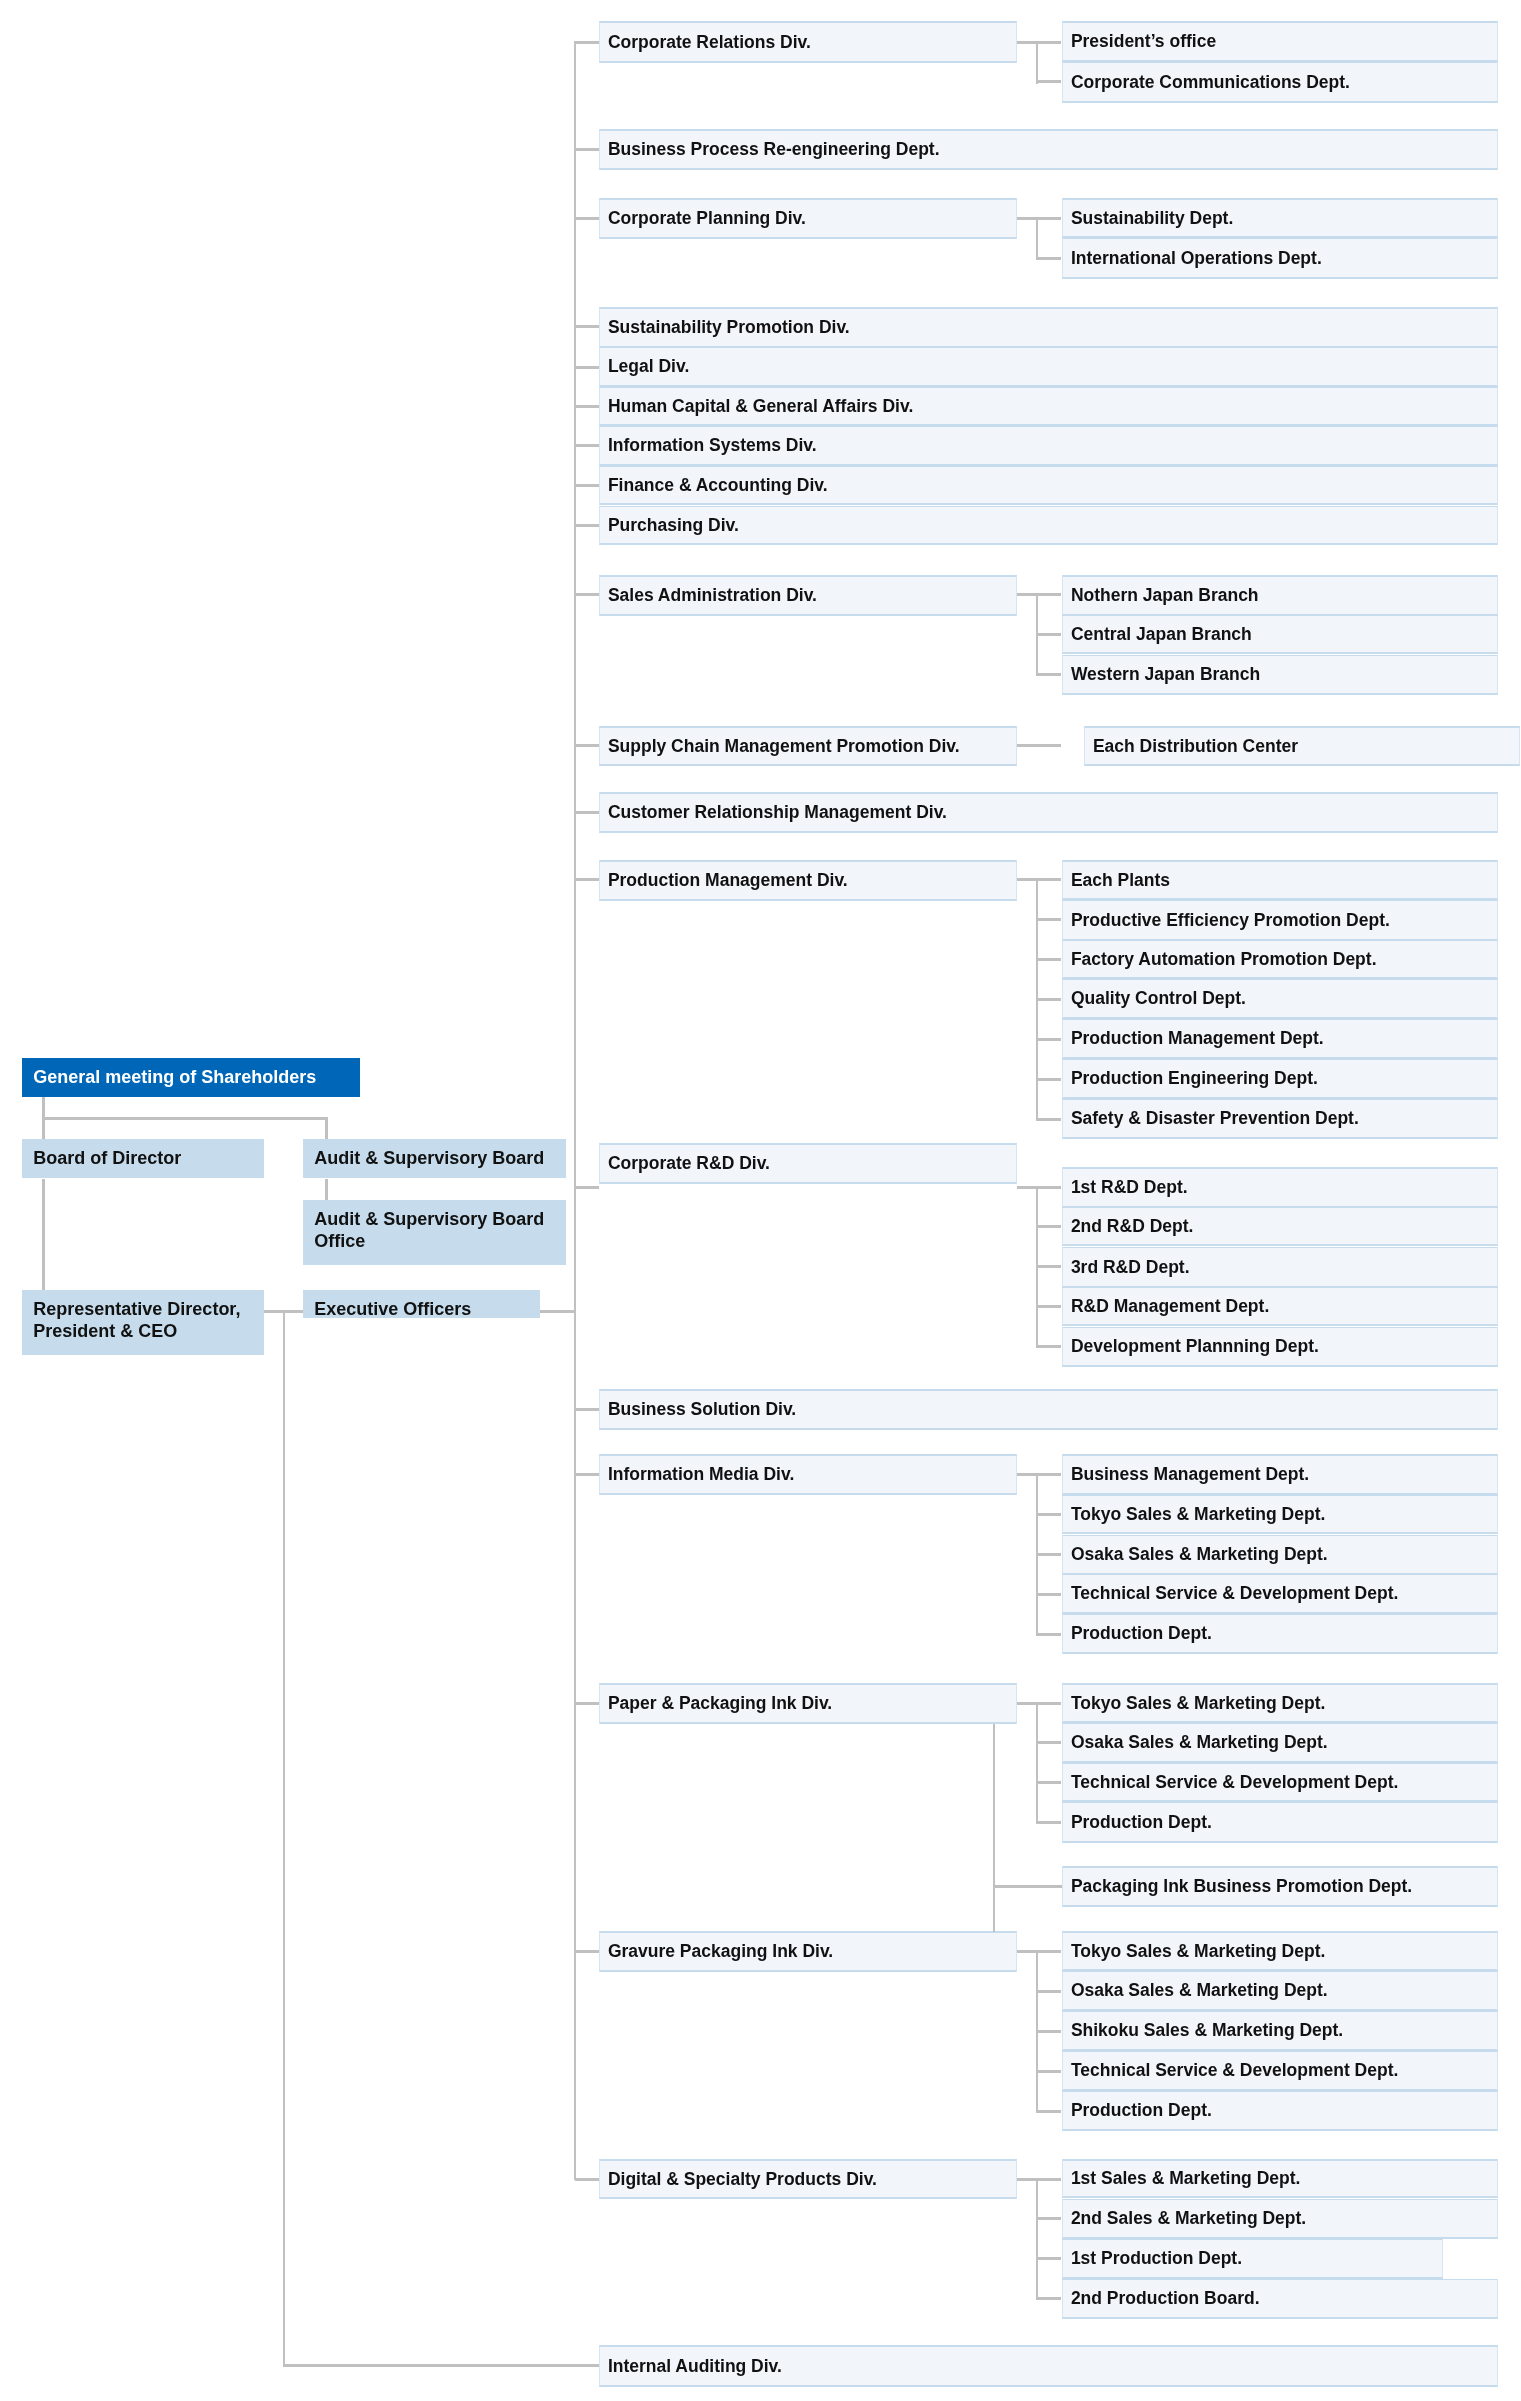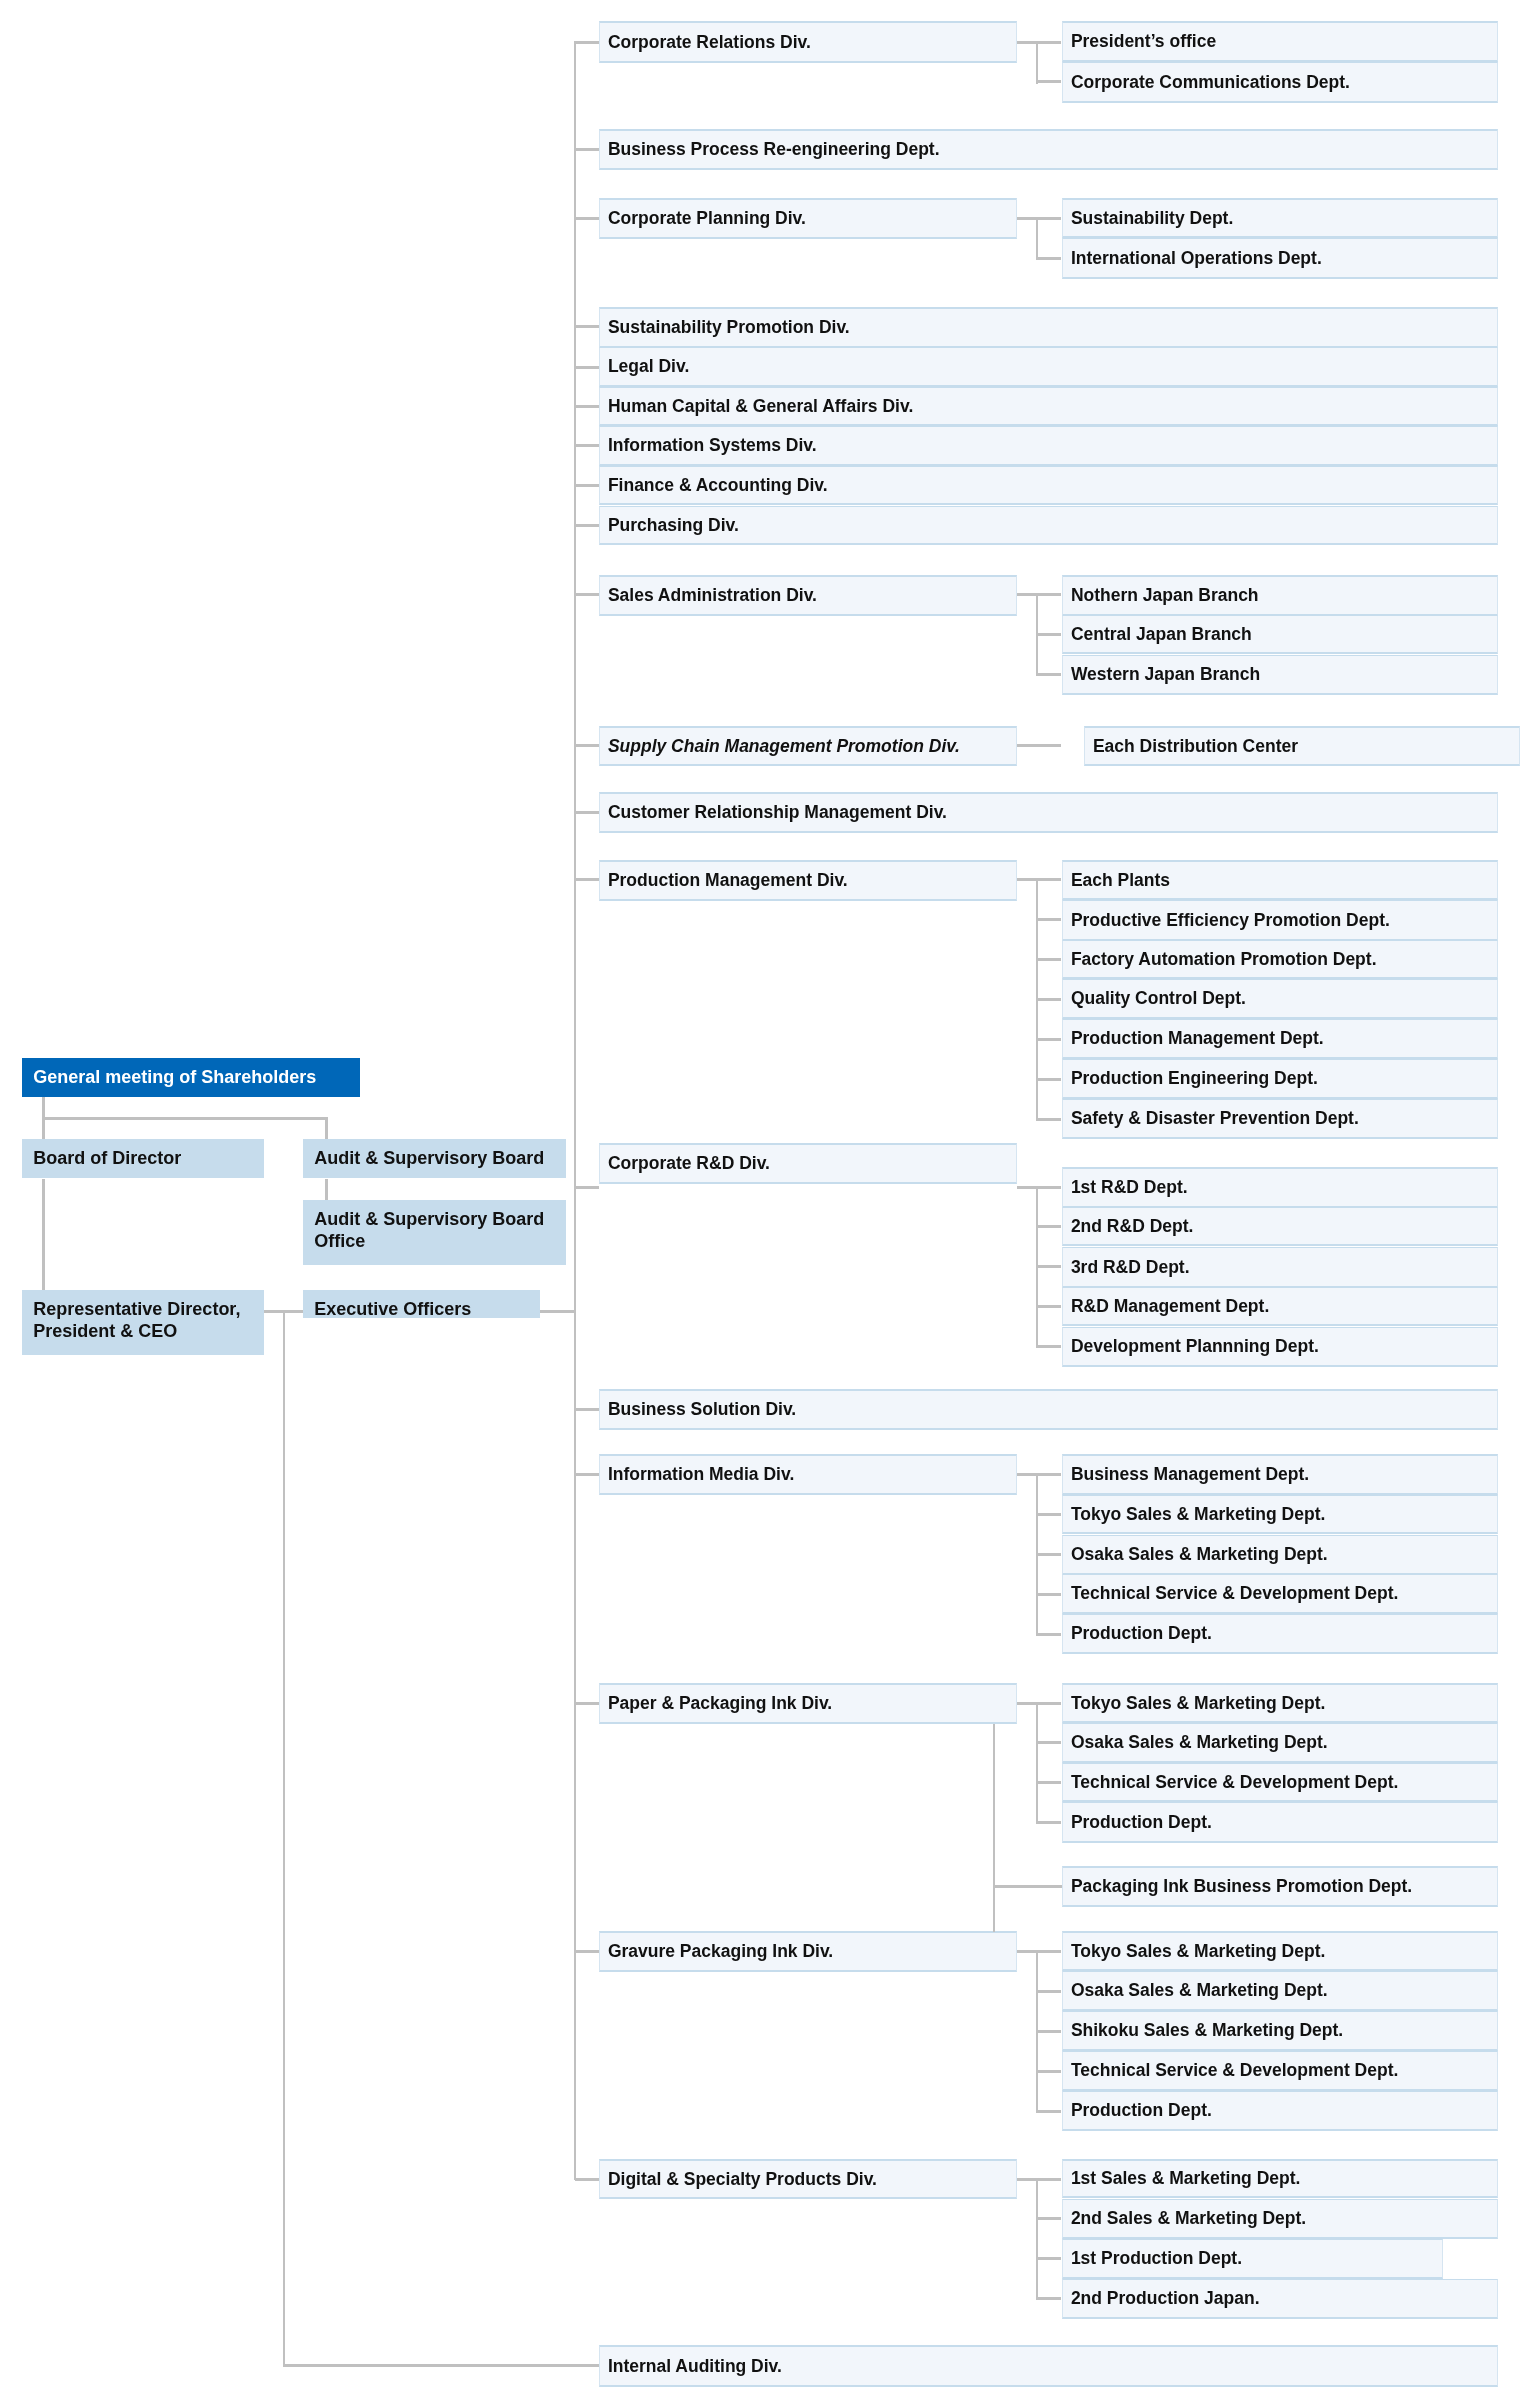--- a/index.html
+++ b/index.html
@@ -78,21 +78,21 @@
     <div class="line" style="left: 575px; top: 524px; width: 23.6px; height: 2.8px;"></div>
     <div class="dbox" style="left: 599px; top: 575px; width: 418px; height: 41px;">Sales Administration Div.</div>
     <div class="line" style="left: 575px; top: 593px; width: 23.6px; height: 2.8px;"></div>
     <div class="line" style="left: 1017px; top: 593px; width: 44px; height: 2.8px;"></div>
     <div class="dbox stack first" style="left: 1062px; top: 575px; width: 436px; height: 41px;">Nothern Japan Branch</div>
     <div class="dbox stack" style="left: 1062px; top: 615px; width: 436px; height: 39px;">Central  Japan Branch</div>
     <div class="dbox stack" style="left: 1062px; top: 655px; width: 436px; height: 40px;">Western Japan Branch</div>
     <div class="line" style="left: 1036px; top: 595px; width: 2.3px; height: 81px;"></div>
     <div class="line" style="left: 1036px; top: 633px; width: 25px; height: 2.8px;"></div>
     <div class="line" style="left: 1036px; top: 673px; width: 25px; height: 2.8px;"></div>
-    <div class="dbox" style="left: 599px; top: 726px; width: 418px; height: 40px; font-style: italic;">Supply Chain Management Promotion Div.</div>
+    <div class="dbox" style="left: 599px; top: 726px; width: 418px; height: 40px;">Supply Chain Management Promotion Div.</div>
     <div class="line" style="left: 575px; top: 744px; width: 23.6px; height: 2.8px;"></div>
     <div class="line" style="left: 1017px; top: 744px; width: 44px; height: 2.8px;"></div>
     <div class="dbox stack first" style="left: 1062px; top: 726px; width: 436px; height: 40px; margin-left: 22px;">Each Distribution Center</div>
     <div class="dbox" style="left: 599px; top: 792px; width: 899px; height: 41px;">Customer Relationship Management Div.</div>
     <div class="line" style="left: 575px; top: 811px; width: 23.6px; height: 2.8px;"></div>
     <div class="dbox" style="left: 599px; top: 860px; width: 418px; height: 41px;">Production Management Div.</div>
     <div class="line" style="left: 575px; top: 878px; width: 23.6px; height: 2.8px;"></div>
     <div class="line" style="left: 1017px; top: 878px; width: 44px; height: 2.8px;"></div>
     <div class="dbox stack first" style="left: 1062px; top: 860px; width: 436px; height: 40px;">Each Plants</div>
     <div class="dbox stack" style="left: 1062px; top: 900px; width: 436px; height: 41px;">Productive Efficiency Promotion Dept.</div>
@@ -159,21 +159,21 @@
     <div class="line" style="left: 1036px; top: 1990px; width: 25px; height: 2.8px;"></div>
     <div class="line" style="left: 1036px; top: 2030px; width: 25px; height: 2.8px;"></div>
     <div class="line" style="left: 1036px; top: 2070px; width: 25px; height: 2.8px;"></div>
     <div class="line" style="left: 1036px; top: 2110px; width: 25px; height: 2.8px;"></div>
     <div class="dbox" style="left: 599px; top: 2159px; width: 418px; height: 40px;">Digital &amp; Specialty Products Div.</div>
     <div class="line" style="left: 575px; top: 2178px; width: 23.6px; height: 2.8px;"></div>
     <div class="line" style="left: 1017px; top: 2178px; width: 44px; height: 2.8px;"></div>
     <div class="dbox stack first" style="left: 1062px; top: 2159px; width: 436px; height: 39px;">1st Sales &amp; Marketing Dept.</div>
     <div class="dbox stack" style="left: 1062px; top: 2199px; width: 436px; height: 40px;">2nd Sales &amp; Marketing Dept.</div>
     <div class="dbox stack" style="left: 1062px; top: 2239px; width: 381px; height: 40px;">1st Production Dept.</div>
-    <div class="dbox stack" style="left: 1062px; top: 2279px; width: 436px; height: 40px;">2nd Production Japan.</div>
+    <div class="dbox stack" style="left: 1062px; top: 2279px; width: 436px; height: 40px;">2nd Production Board.</div>
     <div class="line" style="left: 1036px; top: 2179px; width: 2.3px; height: 121px;"></div>
     <div class="line" style="left: 1036px; top: 2217px; width: 25px; height: 2.8px;"></div>
     <div class="line" style="left: 1036px; top: 2257px; width: 25px; height: 2.8px;"></div>
     <div class="line" style="left: 1036px; top: 2297px; width: 25px; height: 2.8px;"></div>
     <div class="line" style="left: 993px; top: 1724px; width: 2.3px; height: 208px;"></div>
     <div class="line" style="left: 993px; top: 1885px; width: 69px; height: 2.8px;"></div>
     <div class="dbox" style="left: 1062px; top: 1866px; width: 436px; height: 41px;">Packaging Ink Business Promotion Dept.</div>
   </div>
 
 <div class="dbox" style="left:599px;top:2345px;width:899px;height:42px;">Internal Auditing Div.</div>

